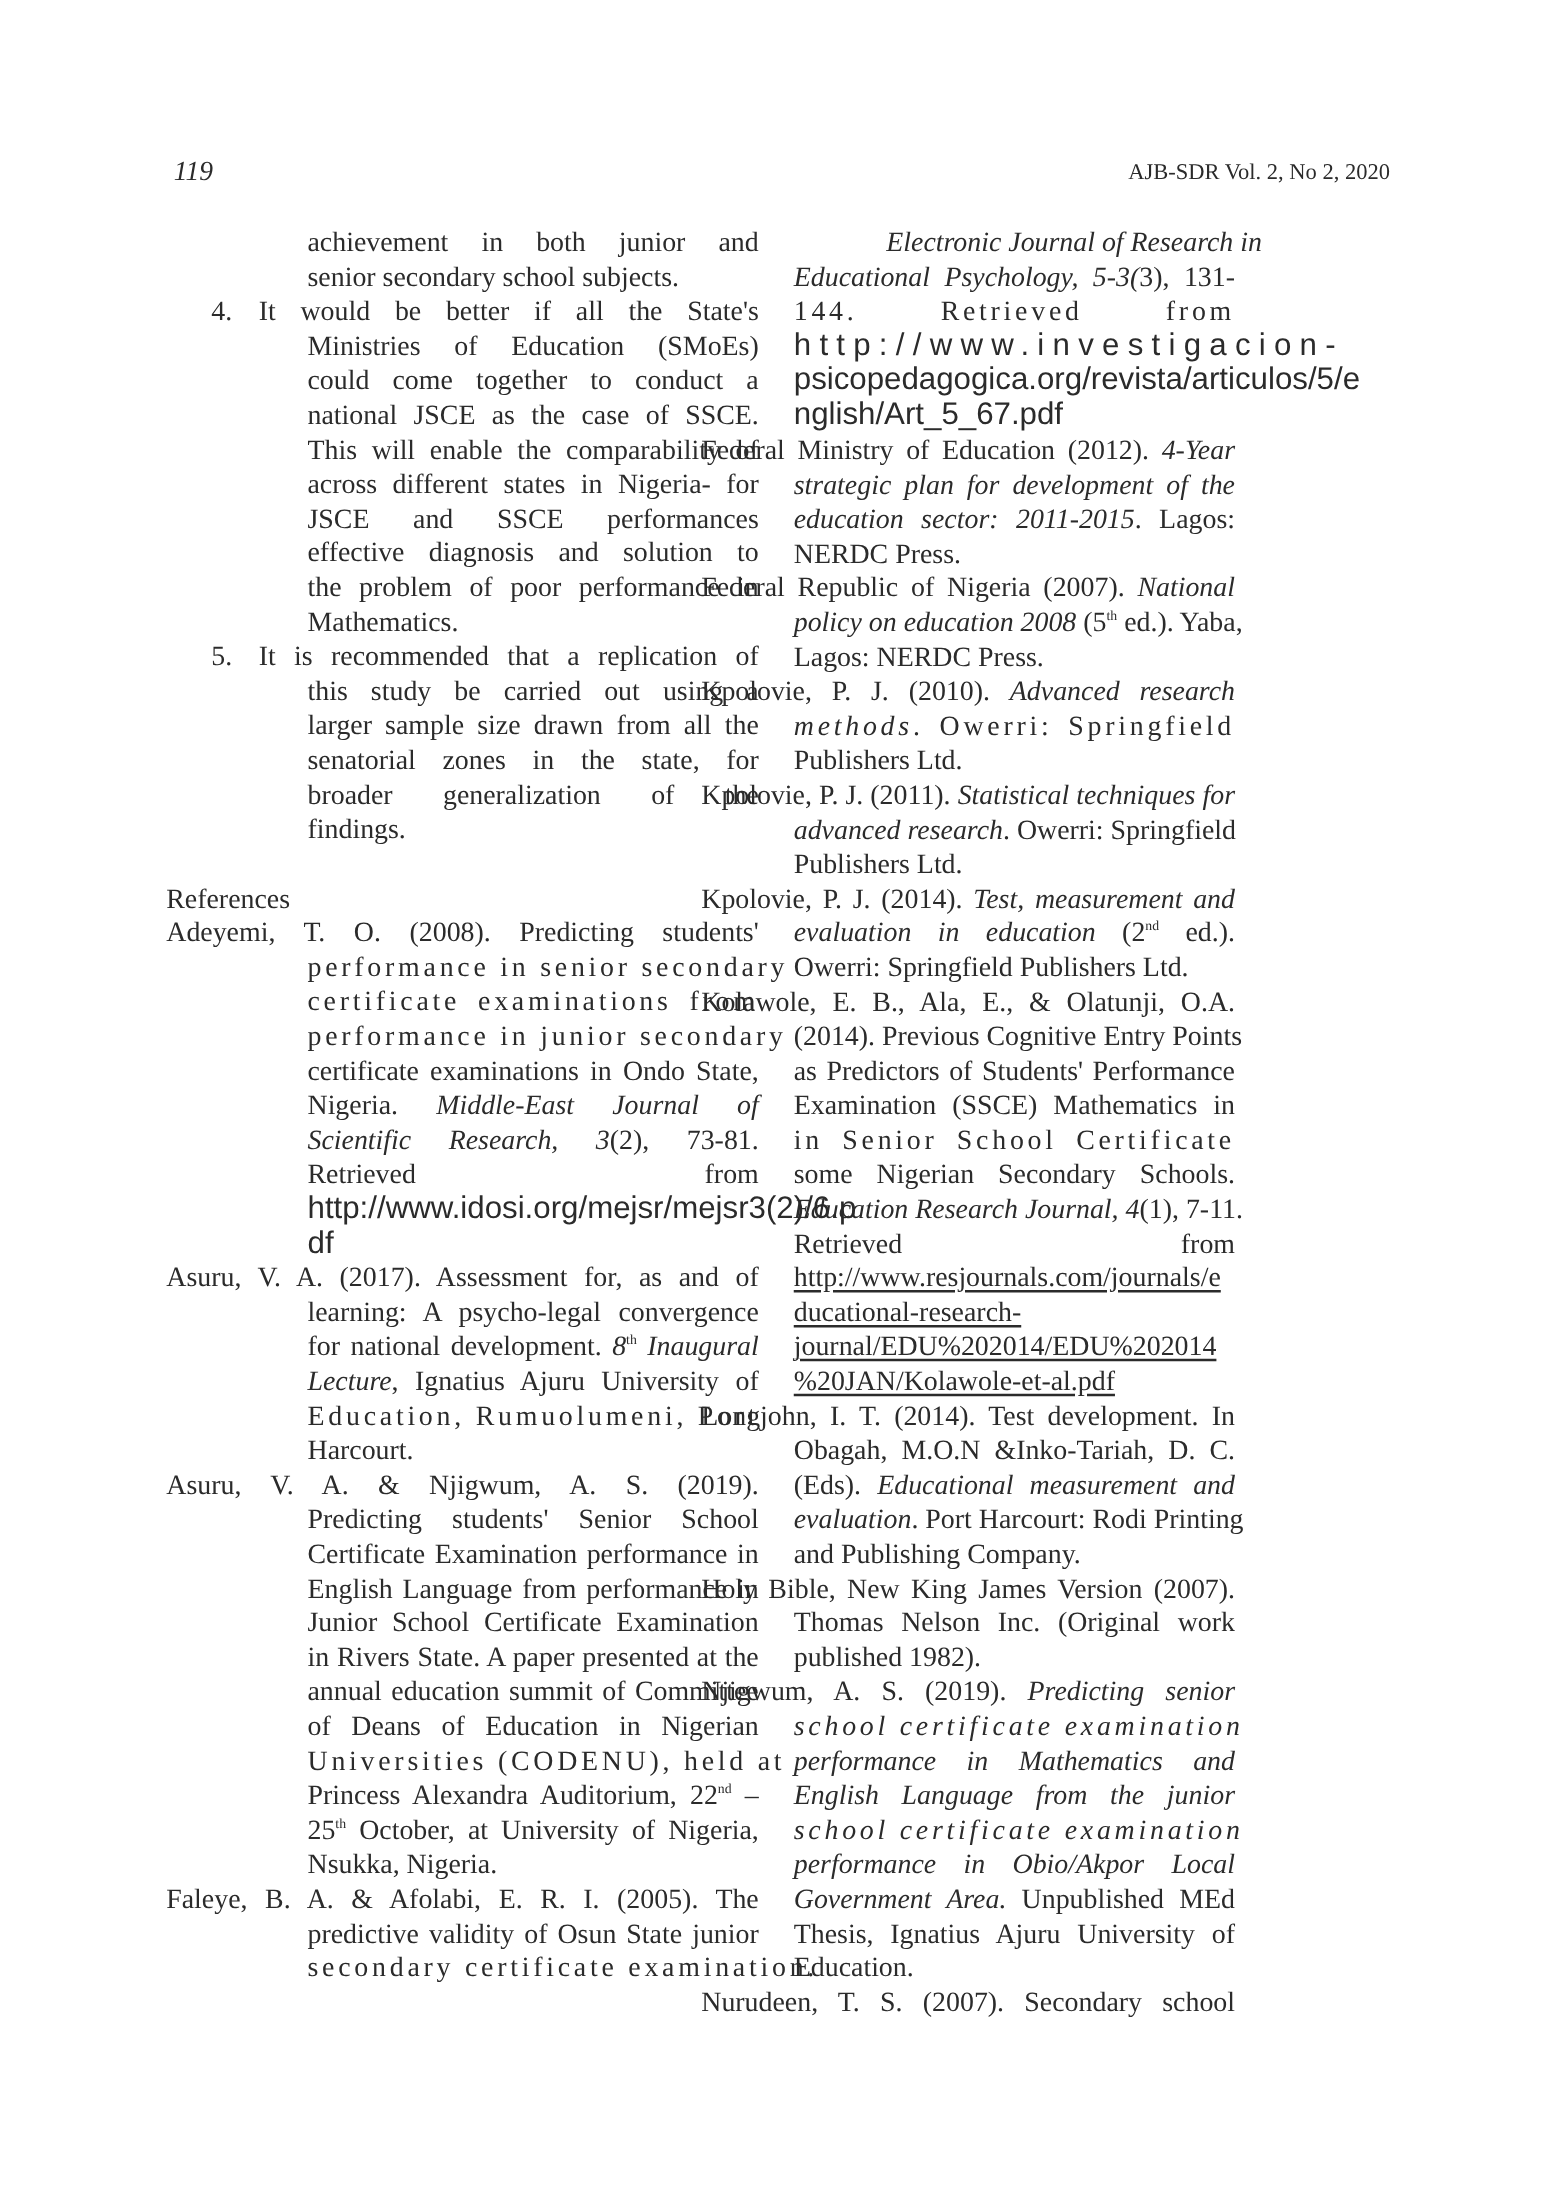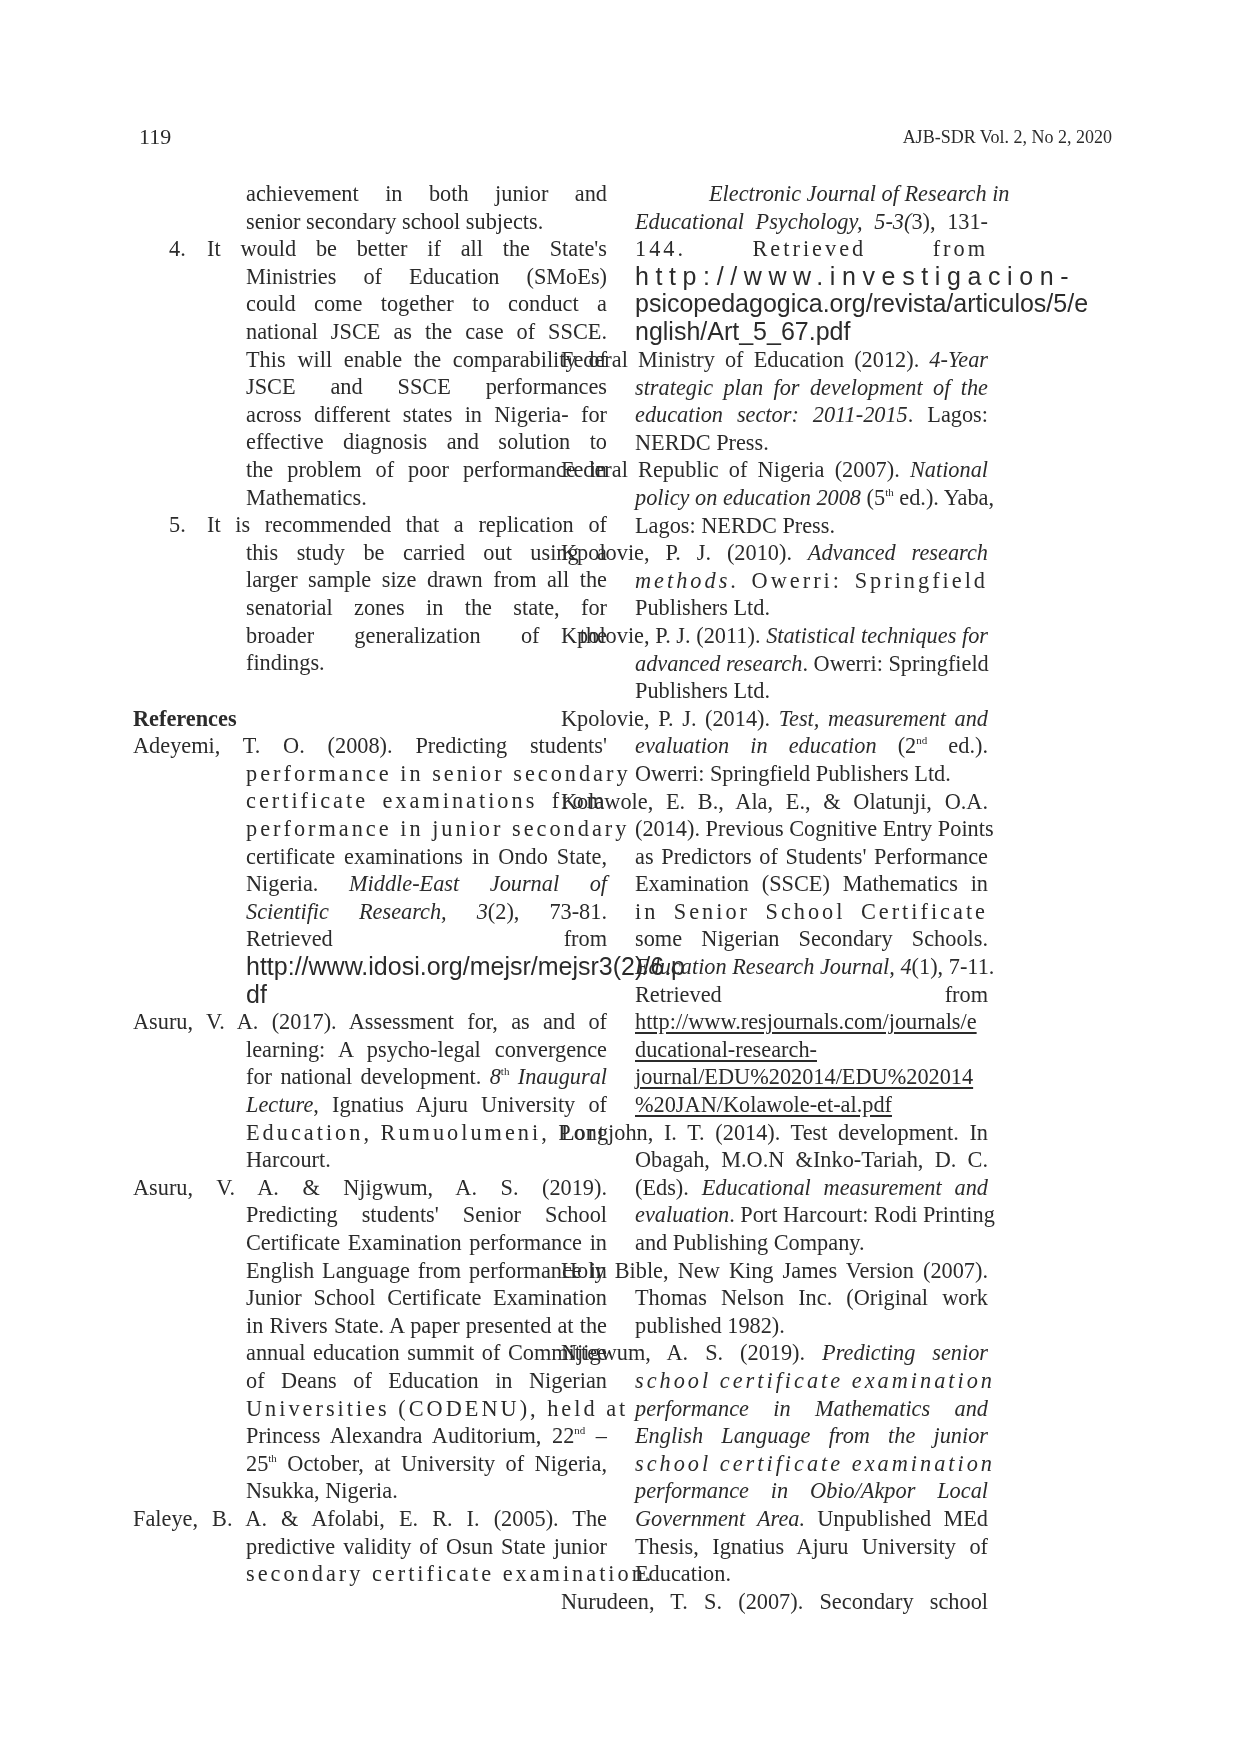--- a/index.html
+++ b/index.html
@@ -1,38 +1,38 @@
 <!DOCTYPE html>
 <html><head>
 <meta charset="utf-8">
 <style>
   html, body { margin: 0; padding: 0; background: #ffffff; }
   body {
     width: 1241px; height: 1754px; position: relative; overflow: hidden;
     font-family: "Liberation Serif", "DejaVu Serif", serif;
     color: #2b2b2b;
   }
-  .page-number { position: absolute; left: 139px; top: 126px; font-size: 22px; line-height: 1; }
+  .page-number { position: absolute; left: 139px; top: 126px; font-size: 22px; line-height: 1; font-style: italic; }
   .running-head { position: absolute; right: 129px; top: 128px; font-size: 18px; line-height: 1; }
 
   .col { position: absolute; top: 180px; width: 474px; font-size: 22.3px; line-height: 27.6px; }
   .col-left { left: 133px; }
   .col-right { left: 635px; }
 
   .line { display: block; white-space: nowrap; text-align: justify; text-align-last: justify; height: 27.6px; }
   .line.last { text-align-last: left; }
   .ind { padding-left: 113px; }
   .ind-r { padding-left: 74px; }
   .num-item { padding-left: 36px; }
   .num { display: inline-block; width: 38px; }
   .sans { font-family: "Liberation Sans", "DejaVu Sans", sans-serif; font-size: 25px; }
   .sans-wide { letter-spacing: 6.6px; }
   .wide { letter-spacing: 3px; }
   .u { text-decoration: underline; text-underline-offset: 3px; }
-  .heading { font-weight: bold; margin-top: 28px; height: 27.6px; }
+  .heading { font-weight: normal; margin-top: 28px; height: 27.6px; }
   i { font-style: italic; }
   sup { font-size: 11px; line-height: 0; vertical-align: 9px; }
 </style>
 </head>
 <body>
 
 <div class="page-number">119</div>
 <div class="running-head">AJB-SDR Vol. 2, No 2, 2020</div>
 
 <div class="col col-left">
@@ -40,22 +40,22 @@
     <span class="line ind">achievement in both junior and</span>
     <span class="line ind last">senior secondary school subjects.</span>
   </div>
 
   <div>
     <span class="line num-item"><span class="num">4.</span><span>It would be better if all the State's</span></span>
     <span class="line ind">Ministries of Education (SMoEs)</span>
     <span class="line ind">could come together to conduct a</span>
     <span class="line ind">national JSCE as the case of SSCE.</span>
     <span class="line ind">This will enable the comparability of</span>
+    <span class="line ind">across different states in Nigeria- for</span>
     <span class="line ind">JSCE and SSCE performances</span>
-    <span class="line ind">across different states in Nigeria- for</span>
     <span class="line ind">effective diagnosis and solution to</span>
     <span class="line ind">the problem of poor performance in</span>
     <span class="line ind last">Mathematics.</span>
   </div>
 
   <div>
     <span class="line num-item"><span class="num">5.</span><span>It is recommended that a replication of</span></span>
     <span class="line ind">this study be carried out using a</span>
     <span class="line ind">larger sample size drawn from all the</span>
     <span class="line ind">senatorial zones in the state, for</span>

